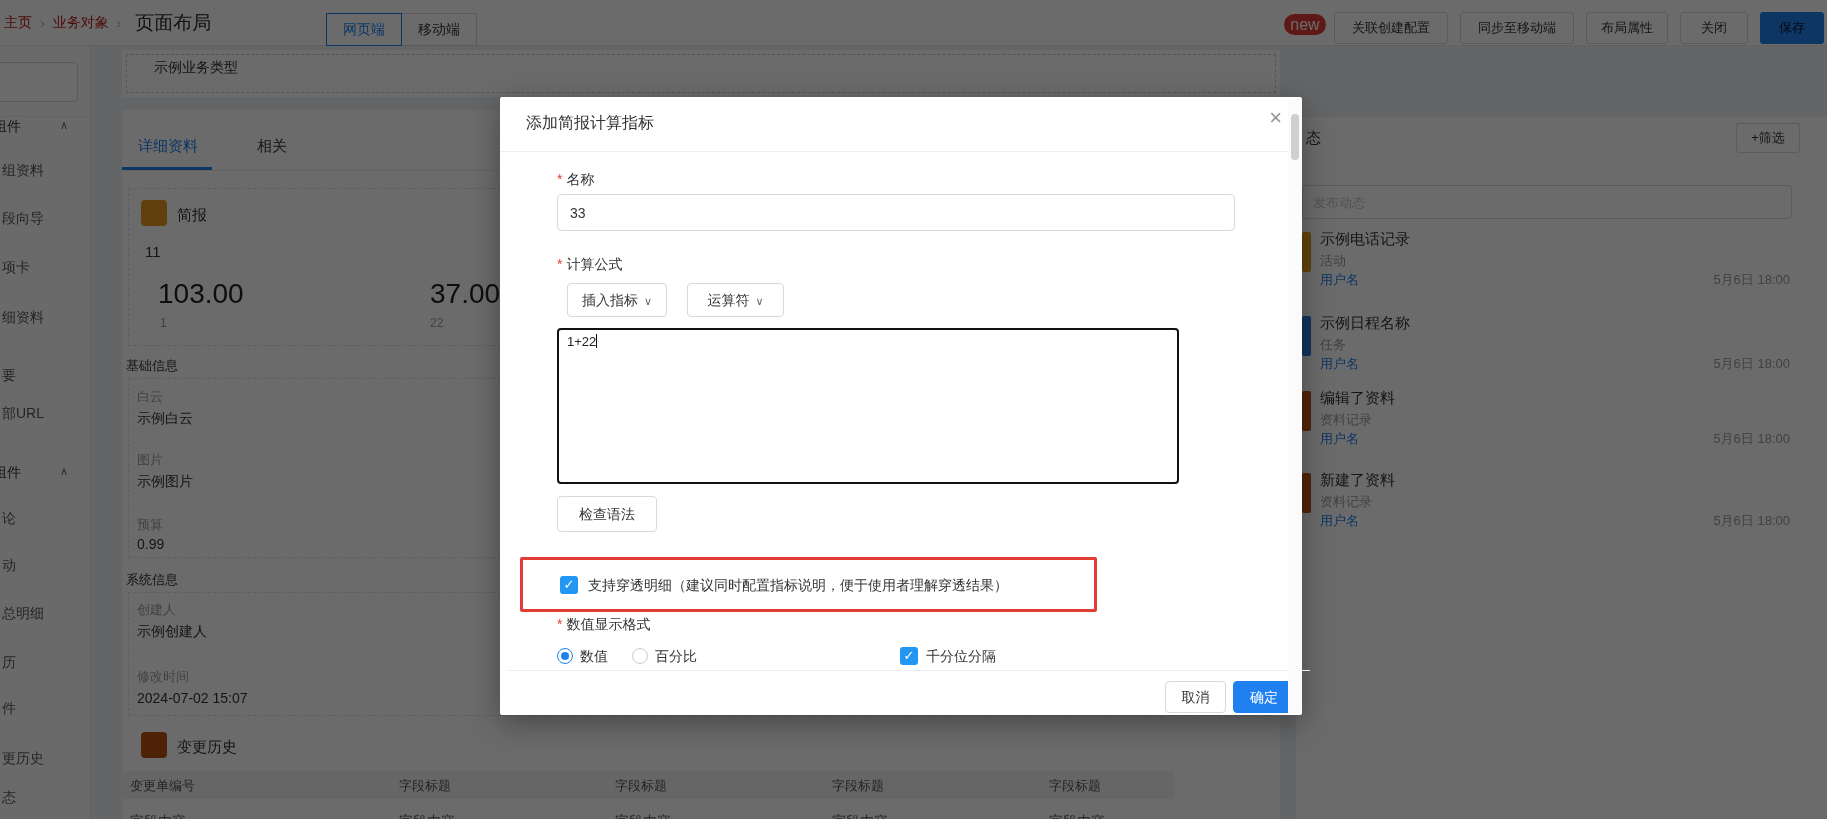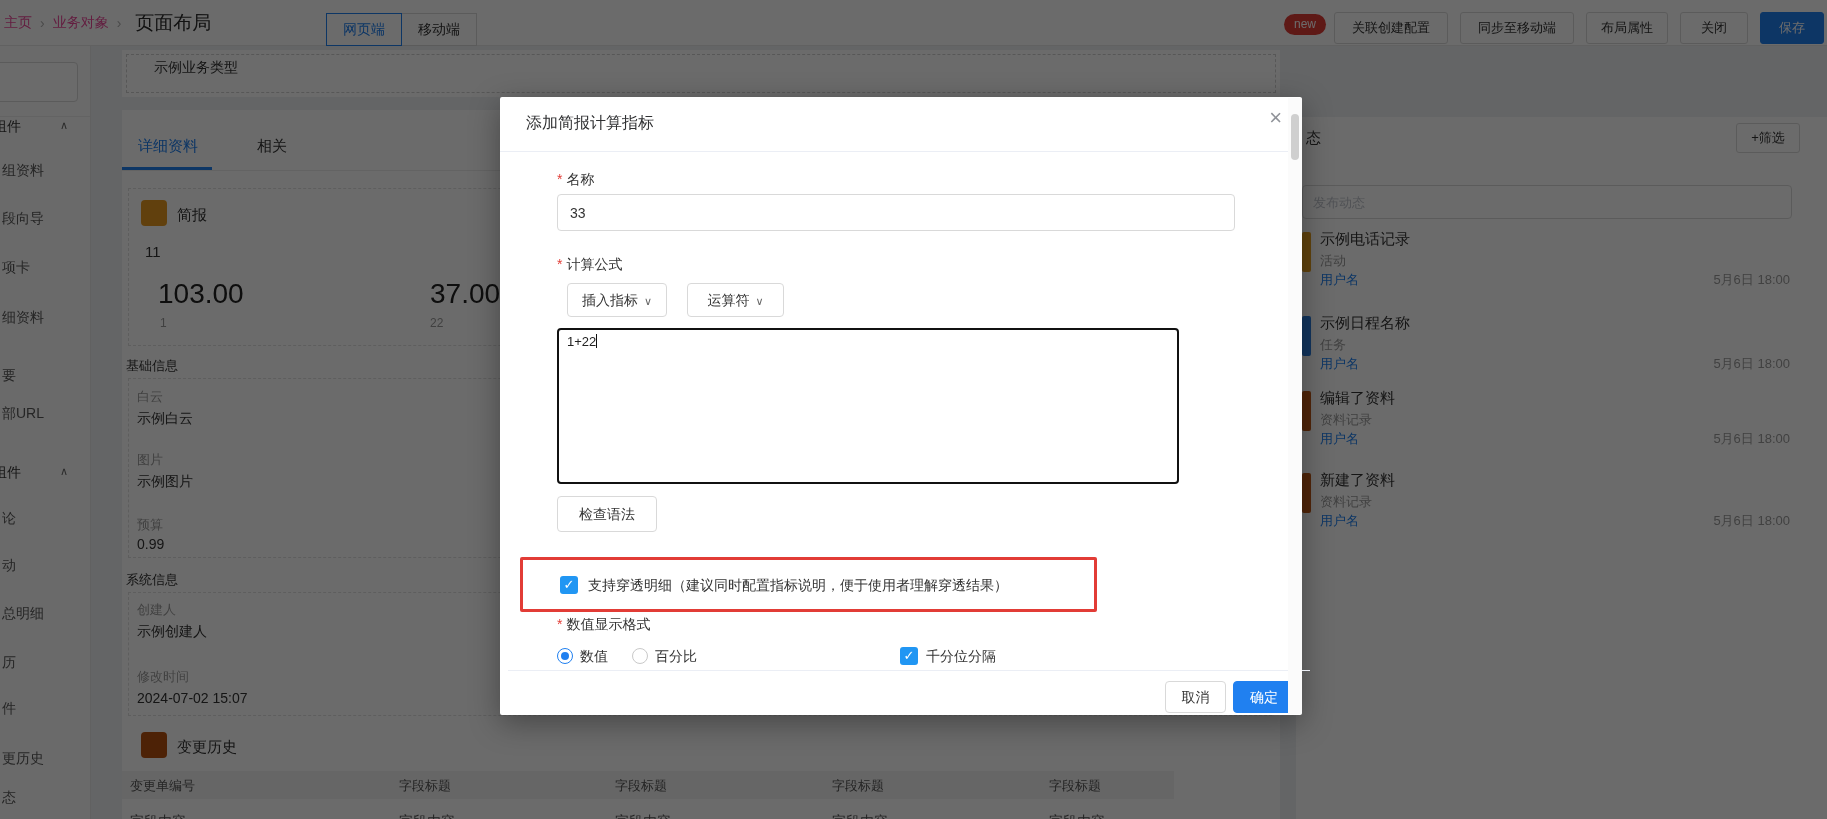--- a/index.html
+++ b/index.html
@@ -8,30 +8,30 @@
     position:relative; width:1827px; height:819px; overflow:hidden;
     background:#eef0f3;
     font-family:"Liberation Sans","DejaVu Sans",sans-serif;
     color:#333; font-size:14px;
   }
   .abs{position:absolute;}
 
   
   .topbar{position:absolute;left:0;top:0;width:1827px;height:46px;background:#fff;border-bottom:1px solid #e8e8e8;z-index:2;}
   .crumb{position:absolute;left:4px;top:0;height:46px;display:flex;align-items:center;gap:8px;}
-  .crumb .lnk{color:#ec4899;font-size:14px;cursor:pointer;}
+  .crumb .lnk{color:#b91c1c;font-size:14px;cursor:pointer;}
   .crumb .sep{color:#b0b0b0;font-size:14px;}
   .crumb .cur{color:#2b2b2b;font-size:19px;margin-left:6px;}
   .vtoggle{position:absolute;left:326px;top:13px;display:flex;}
   .vtoggle .vbtn{height:33px;padding:0 16px;background:#fff;border:1px solid #d9d9d9;font-size:14px;color:#333;line-height:31px;cursor:pointer;}
   .vtoggle .vbtn.on{border:1px solid #2080f0;color:#2080f0;position:relative;z-index:1;}
   .vtoggle .vbtn+.vbtn{margin-left:-1px;}
-  .newpill{position:absolute;left:1284px;top:14px;width:42px;height:21px;border-radius:11px;background:#e13c36;color:#fff;font-size:12px;text-align:center;line-height:21px;}
+  .newpill{position:absolute;left:1284px;top:14px;width:42px;height:21px;border-radius:11px;background:#e13c36;color:#fff;font-size:16px;text-align:center;line-height:21px;}
   .hbtn{position:absolute;top:12px;height:32px;background:#fff;border:1px solid #d9d9d9;border-radius:3px;font-size:13px;color:#333;text-align:center;line-height:30px;cursor:pointer;}
-  .hbtn.primary{background:#2080f0;border-color:#2080f0;color:#ffffff;}
+  .hbtn.primary{background:#2080f0;border-color:#2080f0;color:#0f172a;}
 
   
   .sidebar{position:absolute;left:0;top:46px;width:91px;height:773px;background:#fcfcfc;border-right:1px solid #e8e8e8;overflow:hidden;z-index:1;}
   .sb-search{position:absolute;left:-30px;top:16px;width:108px;height:40px;border:1px solid #d9d9d9;border-radius:4px;background:#fff;}
   .sb-div{position:absolute;left:0;top:70px;width:91px;border-top:1px solid #ececec;}
   .sb-head{position:absolute;left:0;width:91px;font-size:14px;color:#333;}
   .sb-head .t{margin-left:-7px;}
   .sb-head .chev{position:absolute;left:60px;top:1px;font-size:11px;color:#666;cursor:pointer;}
   .sb-item{position:absolute;left:2px;font-size:14px;color:#5a5a5a;cursor:pointer;white-space:nowrap;}
 

